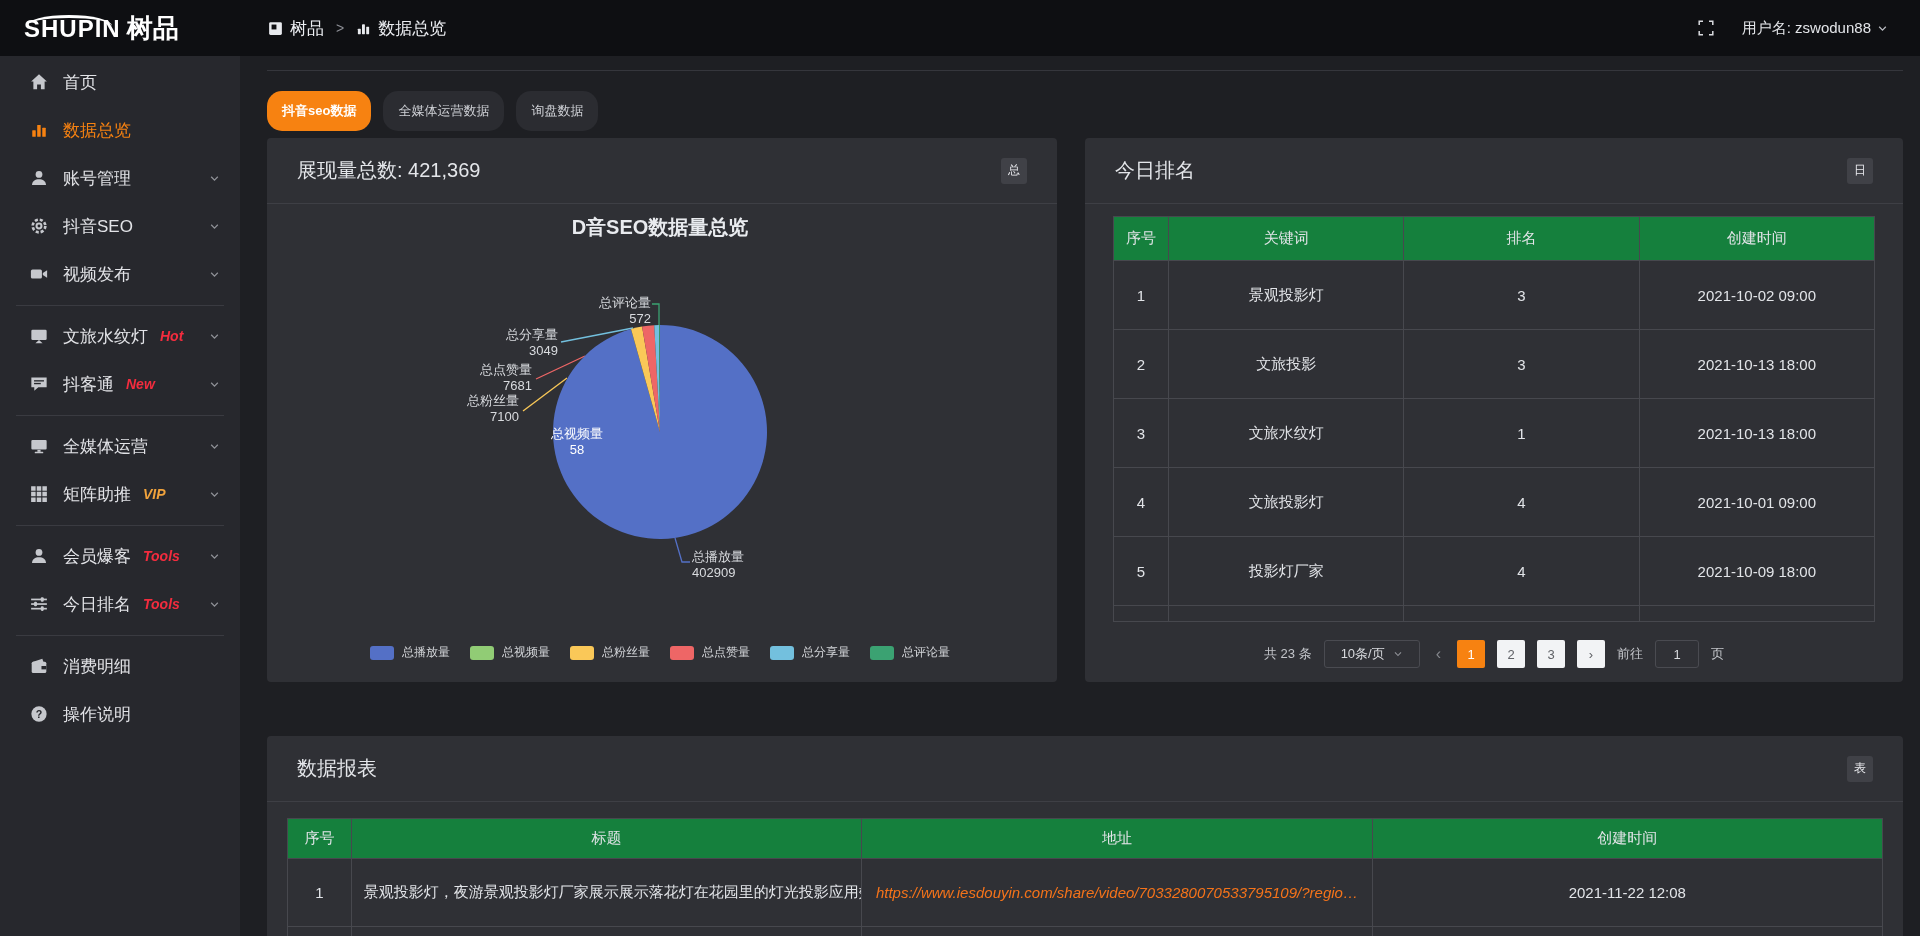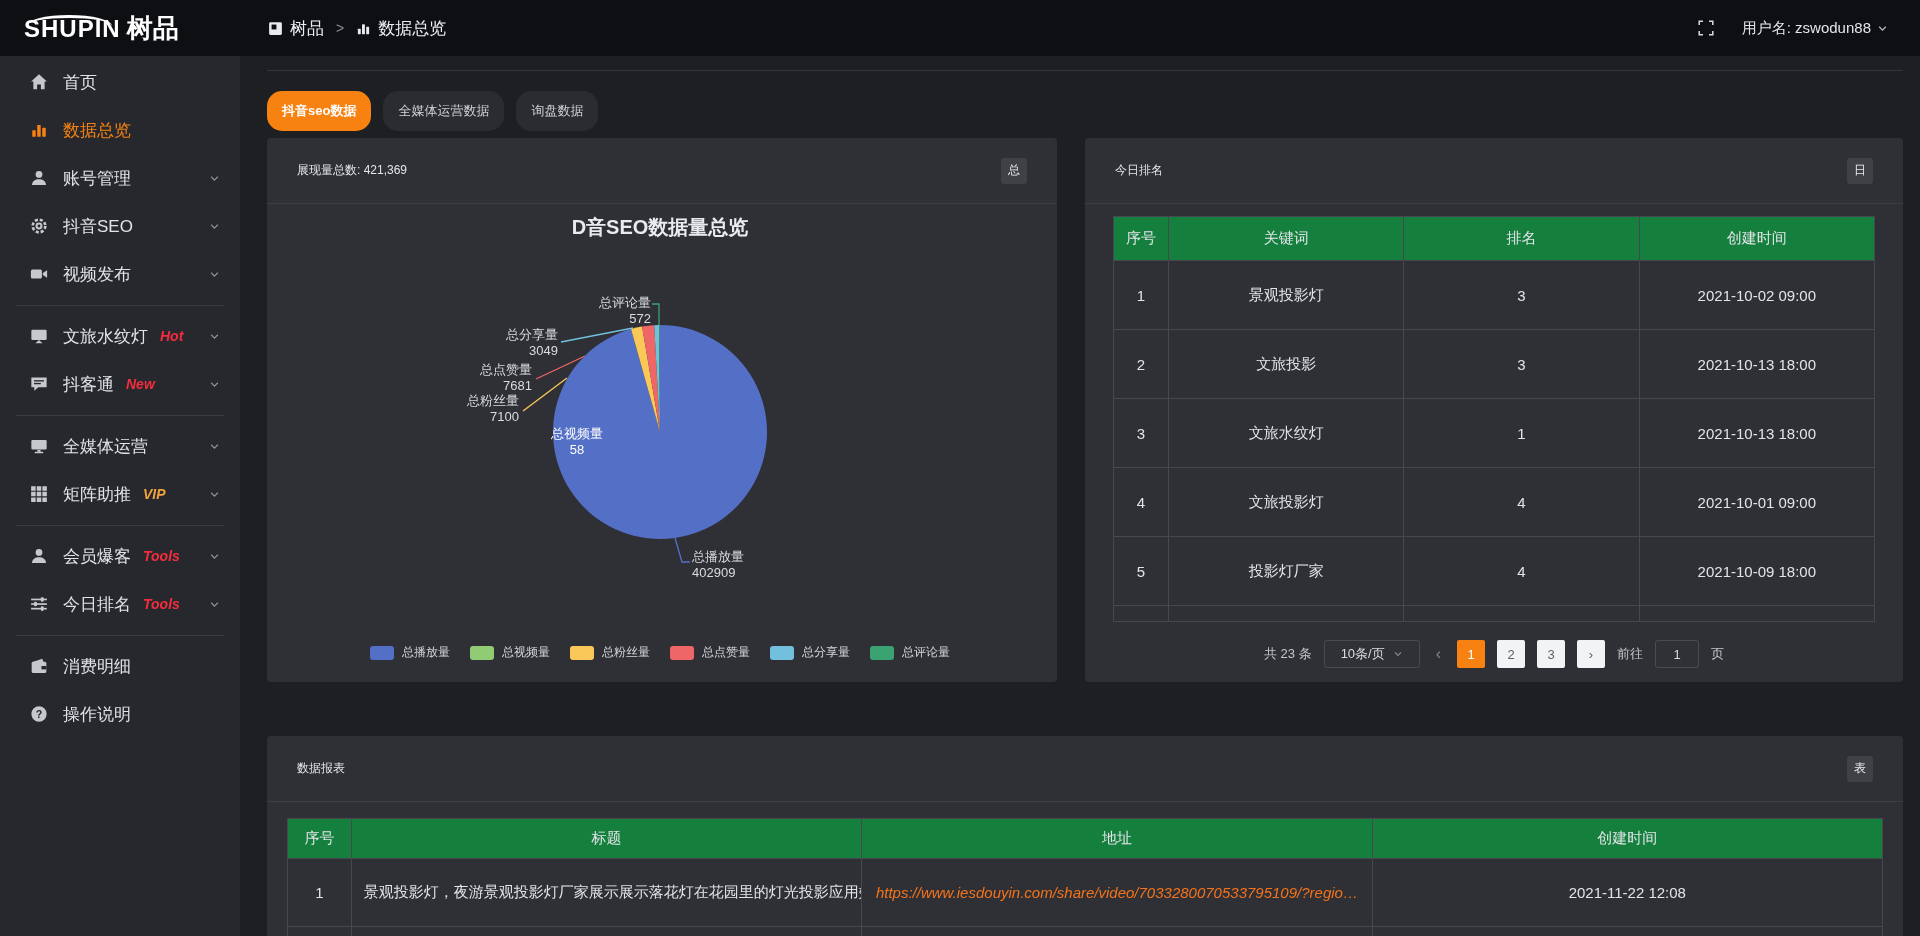--- a/index.html
+++ b/index.html
@@ -45,21 +45,21 @@
   .tab.active { background:#f78211; color:#fff; font-weight:bold; }
 
   .row { margin-top:15px; display:flex; gap:28px; height:544px; }
   .panel { background:#2f3035; border-radius:4px; }
   .left-panel { width:790px; }
   .right-panel { flex:1; }
   .bottom-panel { margin-top:54px; height:240px; }
 
   .panel-header { height:66px; display:flex; align-items:center; justify-content:space-between;
     padding:0 30px; border-bottom:1px solid #3e3f45; }
-  .panel-title { font-size:12px; color:#e4e6ea; }
+  .panel-title { font-size:20px; color:#e4e6ea; }
   .corner-btn { min-width:26px; height:26px; padding:0 6px; background:#404147; border:none; border-radius:3px;
     color:#e9eaee; font-size:12px; display:flex; align-items:center; justify-content:center; cursor:pointer; font-family:inherit; }
 
   
   .chart-area { position:relative; height:477px; }
   .chart-title { position:absolute; top:10px; left:393px; transform:translateX(-50%);
     font-size:20px; font-weight:bold; color:#e9ebef; white-space:nowrap; }
   .chart-area svg.pie { position:absolute; top:0; left:0; }
   .pie-label { position:absolute; font-size:13px; line-height:16px; color:#d9dbdf; white-space:nowrap; }
   .pie-label span { display:block; }

